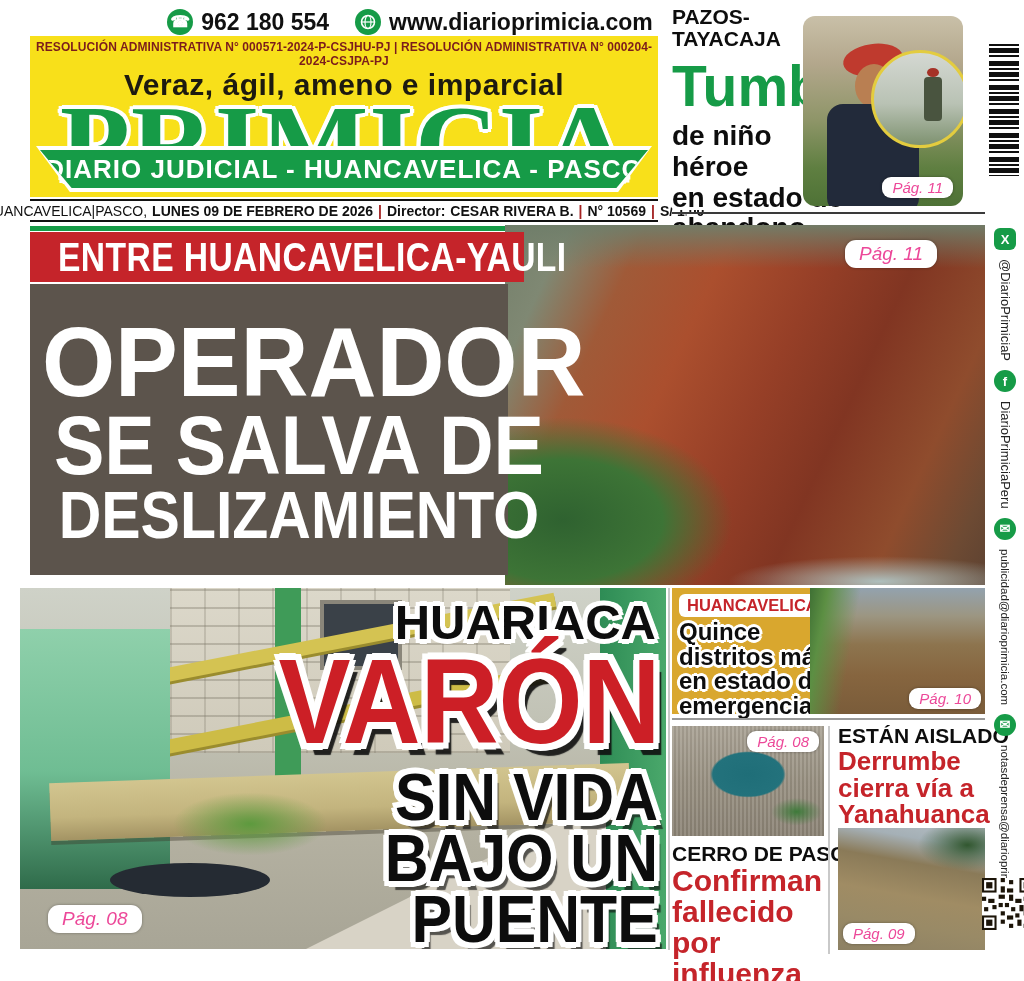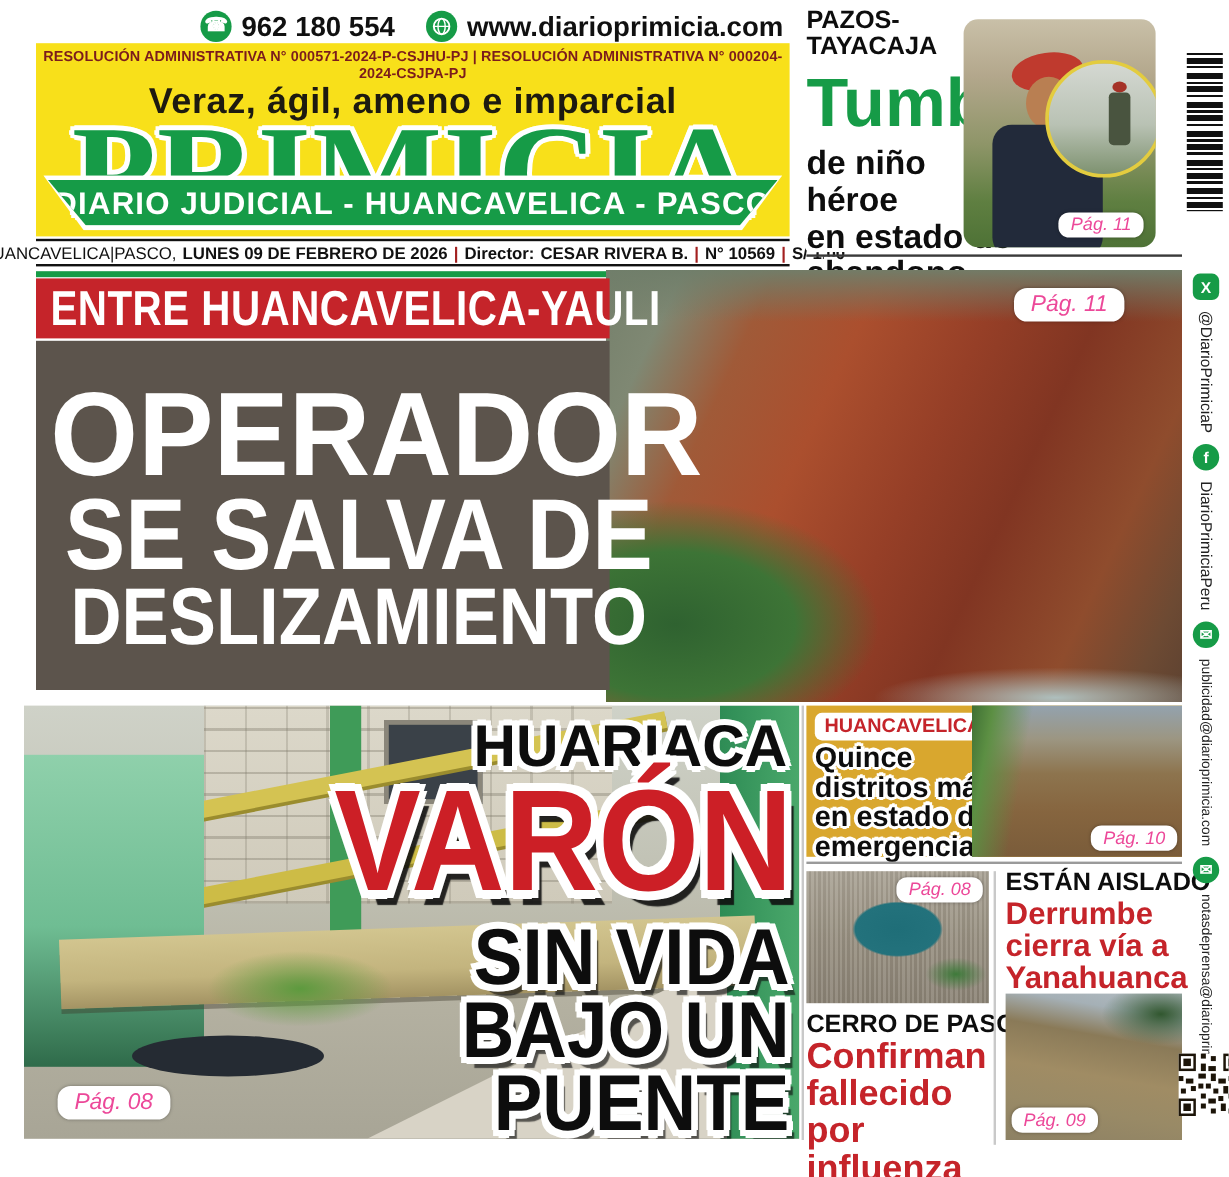--- a/index.html
+++ b/index.html
@@ -57,21 +57,21 @@
   .barcode{left:989px;top:44px;width:30px;height:132px;background:
      repeating-linear-gradient(180deg,#101010 0 2px,#fff 2px 4px,#101010 4px 9px,#fff 9px 11px,
        #101010 11px 13px,#fff 13px 17px,#101010 17px 22px,#fff 22px 24px);}
 
   
   .main-photo{left:505px;top:225px;width:480px;height:360px;background-color:#7a4f3a;background-image:
       linear-gradient(180deg,rgba(112,126,106,.95) 0%,rgba(112,126,106,0) 12%),
       radial-gradient(ellipse 52% 42% at 12% 82%,#2f6230 0%,#3d7436 40%,rgba(61,116,54,0) 68%),
       radial-gradient(ellipse 45% 10% at 78% 99%,#aebfbd 0%,rgba(174,191,189,0) 70%),
       linear-gradient(115deg,#75806b 0%,#7f8873 10%,#a05a38 22%,#ab4f2e 36%,#963f27 52%,#813522 66%,#8f4c2d 82%,#6d4a33 93%,#5d4231 100%);}
-  .main-kicker{left:30px;top:232px;width:478px;height:50px;background:#c5242a;display:flex;align-items:center;}
+  .main-kicker{left:30px;top:232px;width:478px;height:50px;background:#c5242a;display:flex;align-items:center;padding-left:16px;}
   .main-kicker span{display:inline-block;color:#fff;font-weight:bold;font-size:41px;letter-spacing:.5px;
       transform:scaleX(.82);transform-origin:left center;margin-left:12px;white-space:nowrap;}
   .main-box{left:30px;top:284px;width:478px;height:289px;background:#5c544c;color:#fff;
       display:flex;flex-direction:column;justify-content:center;padding-top:2px;}
   .mh{font-weight:bold;white-space:nowrap;line-height:.92;text-align:center;}
   .mh1{font-size:99px;transform:scaleX(.95);transform-origin:center;}
   .mh2{font-size:84px;transform:scaleX(.90);transform-origin:center;}
   .mh3{font-size:67px;transform:scaleX(.88);transform-origin:center;}
 
   

